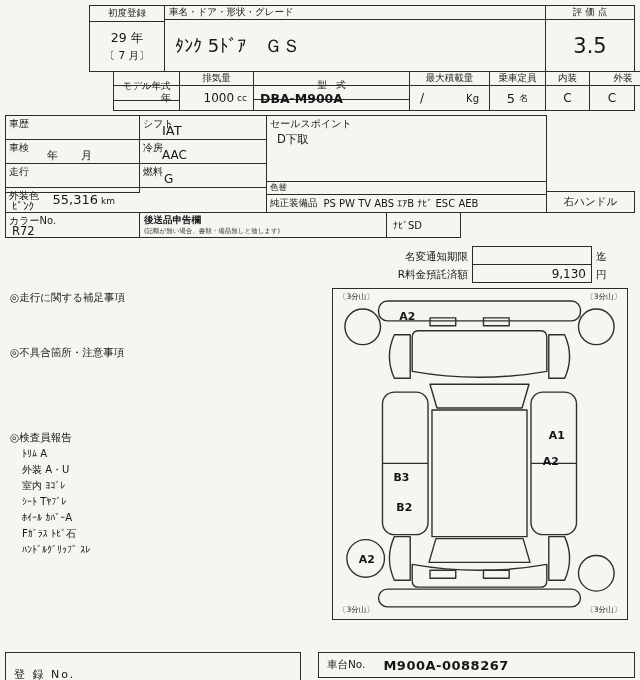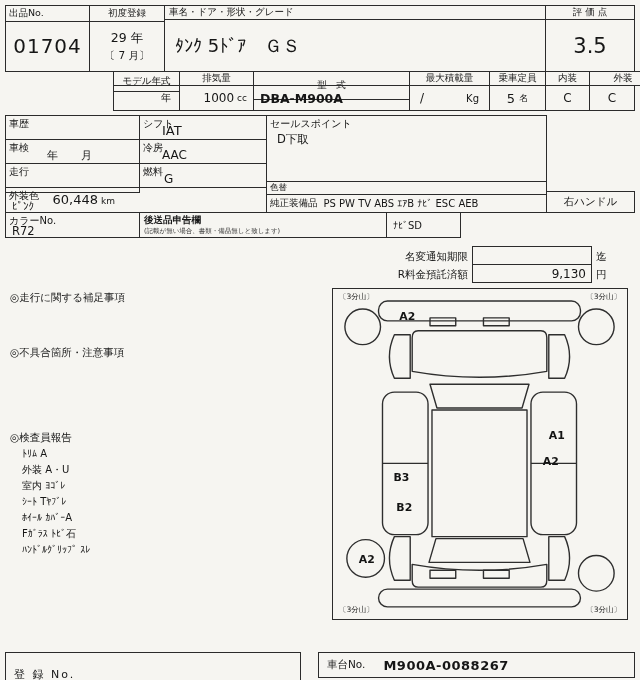--- a/index.html
+++ b/index.html
@@ -27,40 +27,36 @@
   .insp-item{font-size:10px;height:16px;line-height:16px;white-space:pre;}
   .corner{position:absolute;font-size:7.5px;white-space:nowrap;color:#222;}
   .marks text{font-size:11px;font-weight:600;fill:#141414;font-family:"DejaVu Sans","Liberation Sans",sans-serif;}
   svg{display:block;}
 </style>
 </head>
 <body>
 
 <div class="sheet">
 
-  <div class="box" style="left:5px;top:5px;width:85px;height:67px;">
-    <div class="cellhdr left">出品No.</div>
-    <div class="bigval" style="font-size:20px;letter-spacing:1px;">01704</div>
-  </div>
 
   <div class="box" style="left:89px;top:5px;width:76px;height:67px;">
     <div class="cellhdr">初度登録</div>
     <div class="bigval" style="flex-direction:column;gap:2px;">
       <span style="font-size:12.5px;">29 年</span>
       <span style="font-size:10.5px;">〔 7 月〕</span>
     </div>
   </div>
 
   <div class="box hdrcell" style="left:164px;top:5px;width:382px;height:15px;justify-content:flex-start;padding-left:4px;">車名・ドア・形状・グレード</div>
   <div class="box valcell" style="left:164px;top:19px;width:382px;height:53px;font-size:18px;padding-left:10px;">ﾀﾝｸ 5ﾄﾞｱ　ＧＳ</div>
 
   <div class="box hdrcell" style="left:545px;top:5px;width:90px;height:15px;">評 価 点</div>
   <div class="box valcell jc" style="left:545px;top:19px;width:90px;height:53px;font-size:21px;">3.5</div>
 
-  <div class="box hdrcell" style="left:113px;top:71px;width:67px;height:21px;">モデル年式</div>
+  <div class="box hdrcell" style="left:113px;top:71px;width:67px;height:30px;">モデル年式</div>
   <div class="box hdrcell" style="left:179px;top:71px;width:75px;height:15px;">排気量</div>
   <div class="box hdrcell" style="left:253px;top:71px;width:157px;height:29px;">型　式</div>
   <div class="box hdrcell" style="left:409px;top:71px;width:81px;height:15px;">最大積載量</div>
   <div class="box hdrcell" style="left:489px;top:71px;width:57px;height:15px;">乗車定員</div>
   <div class="box hdrcell" style="left:545px;top:71px;width:45px;height:15px;">内装</div>
   <div class="box hdrcell" style="left:589px;top:71px;width:68px;height:15px;">外装</div>
 
   <div class="box valcell je" style="left:113px;top:85px;width:67px;height:26px;font-size:10px;padding-right:8px;">年</div>
   <div class="box valcell je" style="left:179px;top:85px;width:75px;height:26px;padding-right:6px;">
     <span style="font-size:12px;">1000</span>
@@ -91,21 +87,21 @@
     <div class="fval" style="left:0;right:0;top:8px;text-align:center;font-size:11px;letter-spacing:6px;">年　月</div>
   </div>
   <div class="box" style="left:139px;top:139px;width:128px;height:25px;">
     <span class="lab">冷房</span>
     <div class="fval" style="left:22px;top:8px;font-size:12px;">AAC</div>
   </div>
 
   <div class="box" style="left:5px;top:163px;width:135px;height:30px;">
     <span class="lab">走行</span>
     <div class="fval" style="left:16px;top:6px;">
-      <span style="font-size:13px;">60,448</span><span class="unit">km</span>
+      <span style="font-size:13px;">55,316</span><span class="unit">km</span>
     </div>
   </div>
   <div class="box" style="left:139px;top:163px;width:128px;height:25px;">
     <span class="lab">燃料</span>
     <div class="fval" style="left:24px;top:8px;font-size:12px;">G</div>
   </div>
 
   <div class="box" style="left:5px;top:187px;width:262px;height:26px;">
     <span class="lab">外装色</span>
     <div class="fval" style="left:6px;top:12px;font-size:11px;">ﾋﾟﾝｸ</div>

